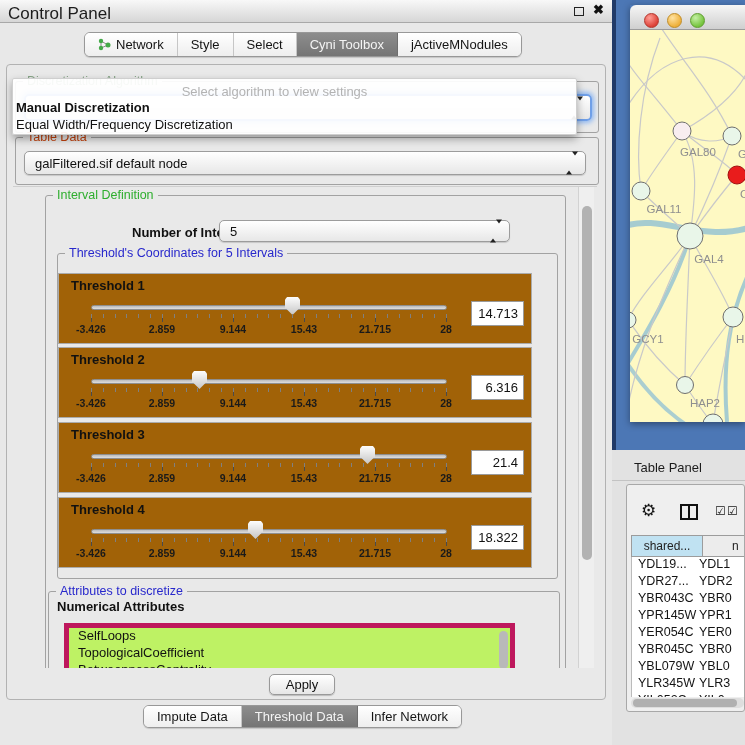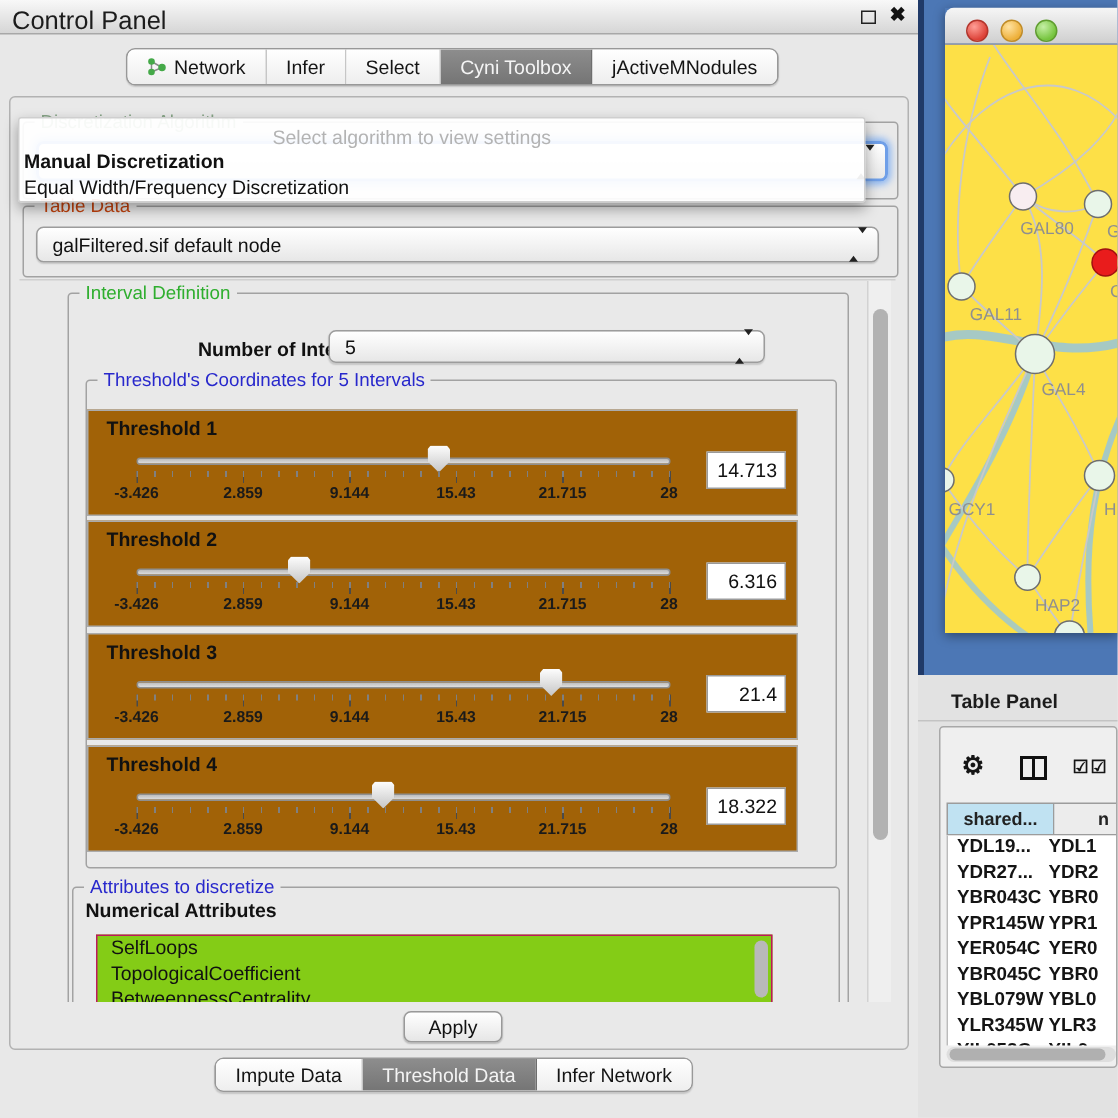--- a/index.html
+++ b/index.html
@@ -83,45 +83,45 @@
   .ticklabels { position:absolute; left:32px; top:49px; width:356px; height:12px; }
   .tl { position:absolute; transform:translateX(-50%); font-size:10.5px; font-weight:bold; color:#1a1a1a; }
   .tl:nth-child(1){left:0;} .tl:nth-child(2){left:71px;} .tl:nth-child(3){left:142px;}
   .tl:nth-child(4){left:213px;} .tl:nth-child(5){left:284px;} .tl:nth-child(6){left:355px;}
   .vbox { position:absolute; left:412px; top:27px; width:53px; height:25px; background:#fff;
     border:1px solid #9a9a9a; font-size:13px; color:#111; text-align:right;
     line-height:23px; padding-right:5px; }
 
   
   .attr-list { position:absolute; left:51px; top:436px; width:451px; height:70px;
-    background:#84cc16; border:1px solid #be185d; }
+    background:#bef264; border:5px solid #be185d; }
   .attr-item { font-size:13px; color:#111; padding-left:9px; line-height:16.8px; }
   .attr-scroll { position:absolute; right:2px; top:3px; width:9px; height:38px;
     background:#b9b9b9; border-radius:5px; }
 
   .apply-btn { position:absolute; left:269px; top:674px; width:66px; height:21px;
     background:linear-gradient(#ffffff,#e6e6e6); border:1px solid #999; border-radius:5px;
     font-size:13px; color:#111; text-align:center; line-height:19px;
     box-shadow:0 1px 1px rgba(0,0,0,.2); }
 
   
   .desktop { position:absolute; left:612px; top:0; width:133px; height:450px;
     background:linear-gradient(90deg,#203a68 0 4px,#4c77b5 4px); }
   .netwin { position:absolute; left:630px; top:5px; width:115px; height:417px;
     box-shadow:0 2px 7px rgba(0,0,0,.4); }
   .net-titlebar { position:absolute; left:0; top:0; width:115px; height:25px;
     background:linear-gradient(#f6f6f6,#cfcfcf); border-bottom:1px solid #9b9b9b; border-radius:6px 0 0 0; }
   .light { position:absolute; top:8px; width:15px; height:15px; border-radius:50%; }
   .light.red { left:14px; background:radial-gradient(circle at 35% 30%,#ff9e96,#dd4238 70%); border:1px solid #b3352c;}
   .light.yellow { left:37px; background:radial-gradient(circle at 35% 30%,#ffe2a0,#eeb03a 70%); border:1px solid #c08c27;}
   .light.green { left:60px; background:radial-gradient(circle at 35% 30%,#c4efa4,#76c43e 70%); border:1px solid #5f9d2f;}
-  .net-canvas { position:absolute; left:0; top:25px; width:115px; height:392px; background:#fde047; overflow:hidden; }
-
-  
-  .tablepanel { position:absolute; left:612px; top:450px; width:133px; height:295px; background:#e2e2e2;font-weight:bold; }
+  .net-canvas { position:absolute; left:0; top:25px; width:115px; height:392px; background:#fef9c3; overflow:hidden; }
+
+  
+  .tablepanel { position:absolute; left:612px; top:450px; width:133px; height:295px; background:#e2e2e2; }
   .tp-title { position:absolute; left:22px; top:10px; font-size:13px; color:#1c1c1c; }
   .tp-divider { position:absolute; left:0; top:30px; width:133px; height:1px; background:#c3c3c3; }
   .tp-box { position:absolute; left:14px; top:34px; width:119px; height:228px;
     background:#efefef; border:1px solid #a8a8a8; border-radius:3px; overflow:hidden; }
   .gear { position:absolute; left:14px; top:17px; font-size:17px; color:#151515; line-height:17px; }
   .colsicon { position:absolute; left:53px; top:19px; width:18px; height:16px; border:2px solid #111; }
   .colsicon::after { content:""; position:absolute; left:6px; top:0; width:2px; height:12px; background:#111; }
   .chk { position:absolute; top:19px; font-size:12px; color:#151515; }
   .tp-table { position:absolute; left:4px; top:50px; width:130px; }
   .tp-header { display:flex; height:22px; border:1px solid #9c9c9c; }
@@ -155,21 +155,21 @@
         <line x1="3" y1="3" x2="10" y2="7" stroke="#8a8a8a" stroke-width="1"></line>
         <line x1="3" y1="10" x2="10" y2="7" stroke="#8a8a8a" stroke-width="1"></line>
         <line x1="3" y1="3" x2="3" y2="10" stroke="#8a8a8a" stroke-width="1"></line>
         <circle cx="3" cy="3" r="2.2" fill="#44a948"></circle>
           <circle cx="3" cy="10" r="2.2" fill="#44a948"></circle>
         <circle cx="10" cy="7" r="2.5" fill="#44a948"></circle>
       </svg>
       <span>Network</span>
     </div>
     <div class="s">
-        <span>Infer</span>
+        <span>Style</span>
       </div>
     <div class="s">
         <span>Select</span>
       </div>
     <div class="s active">
         <span>Cyni Toolbox</span>
       </div>
     <div class="s">
         <span>jActiveMNodules</span>
       </div>

